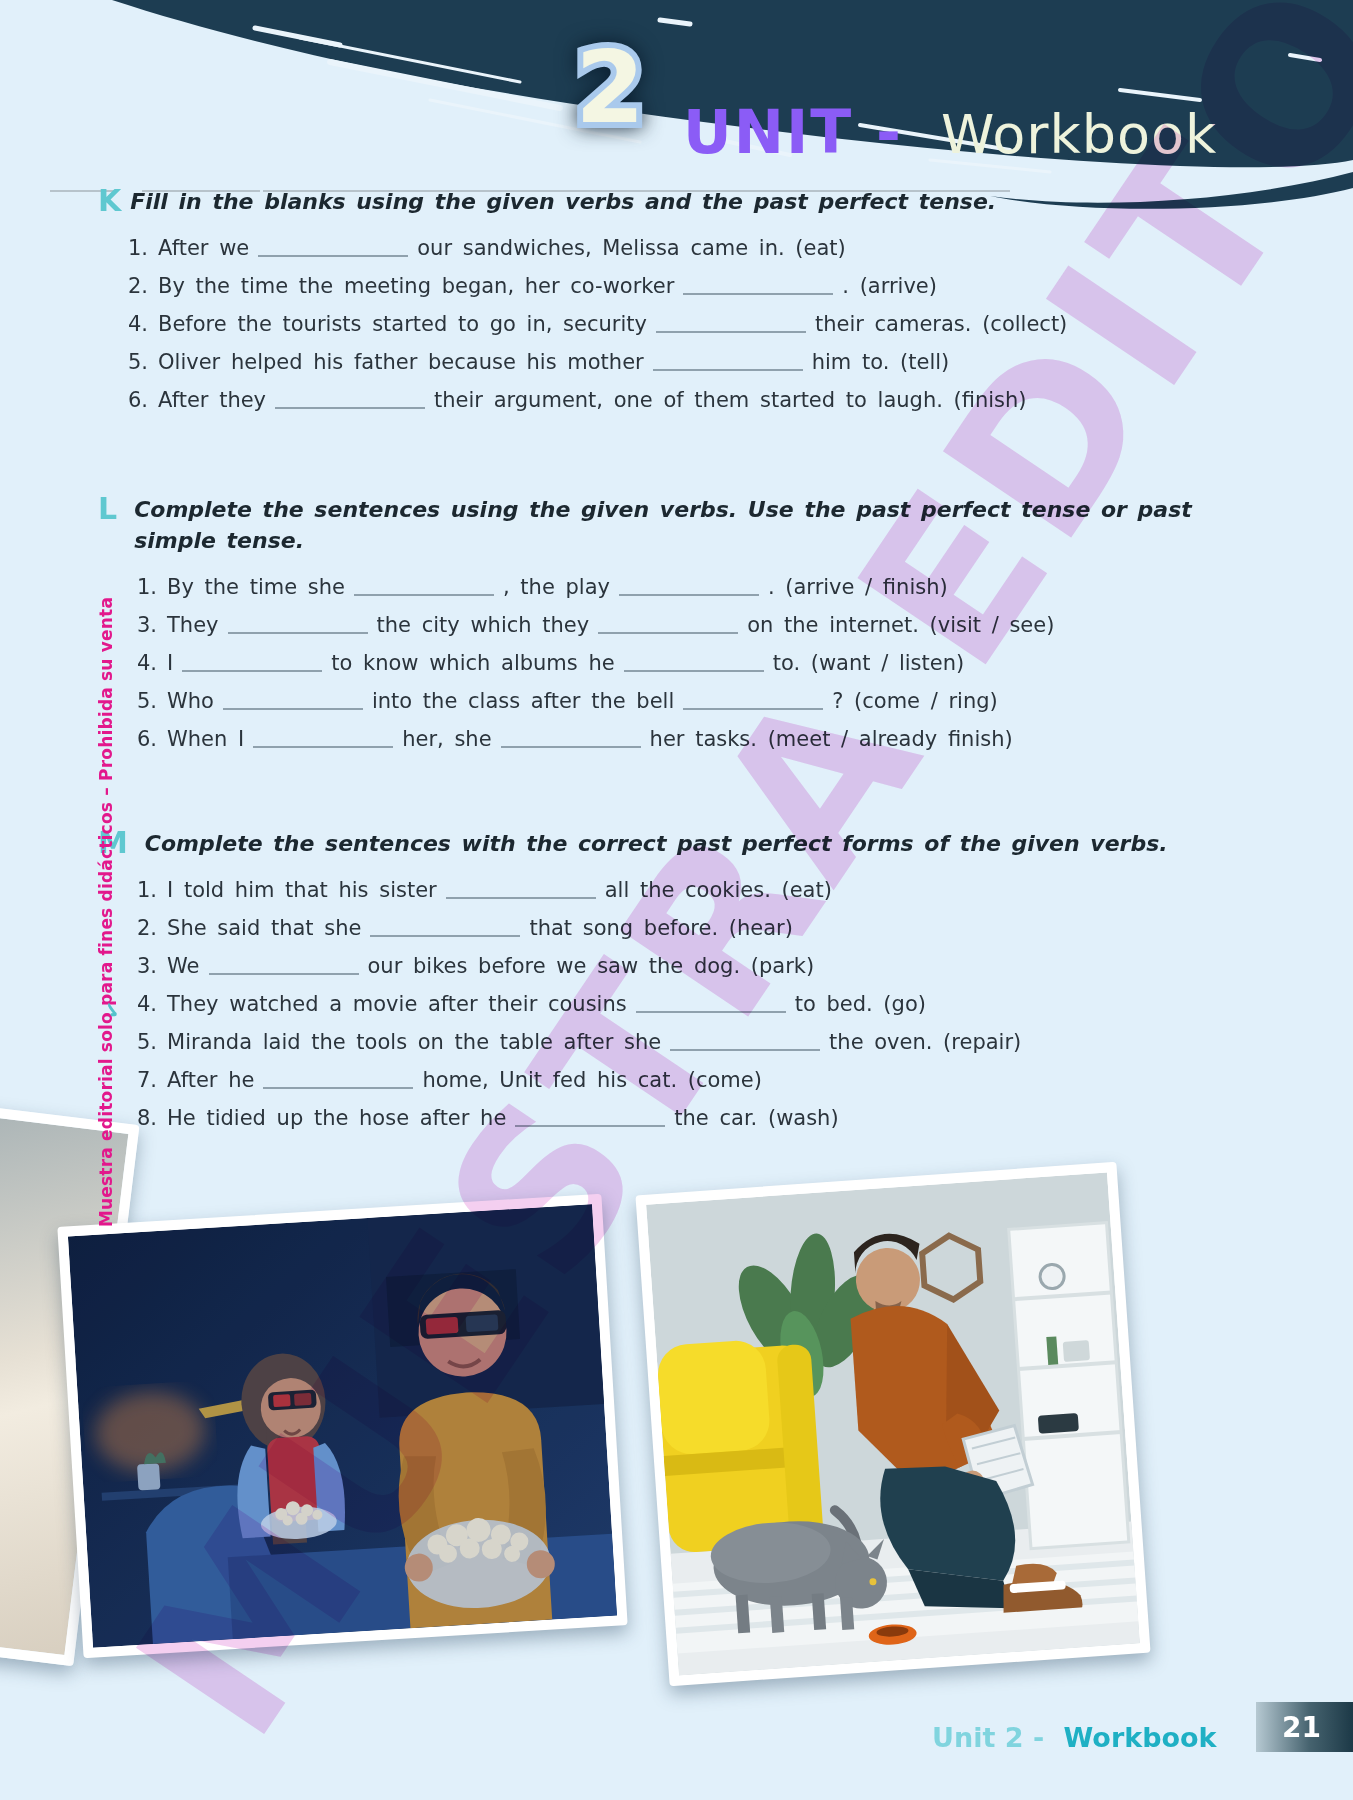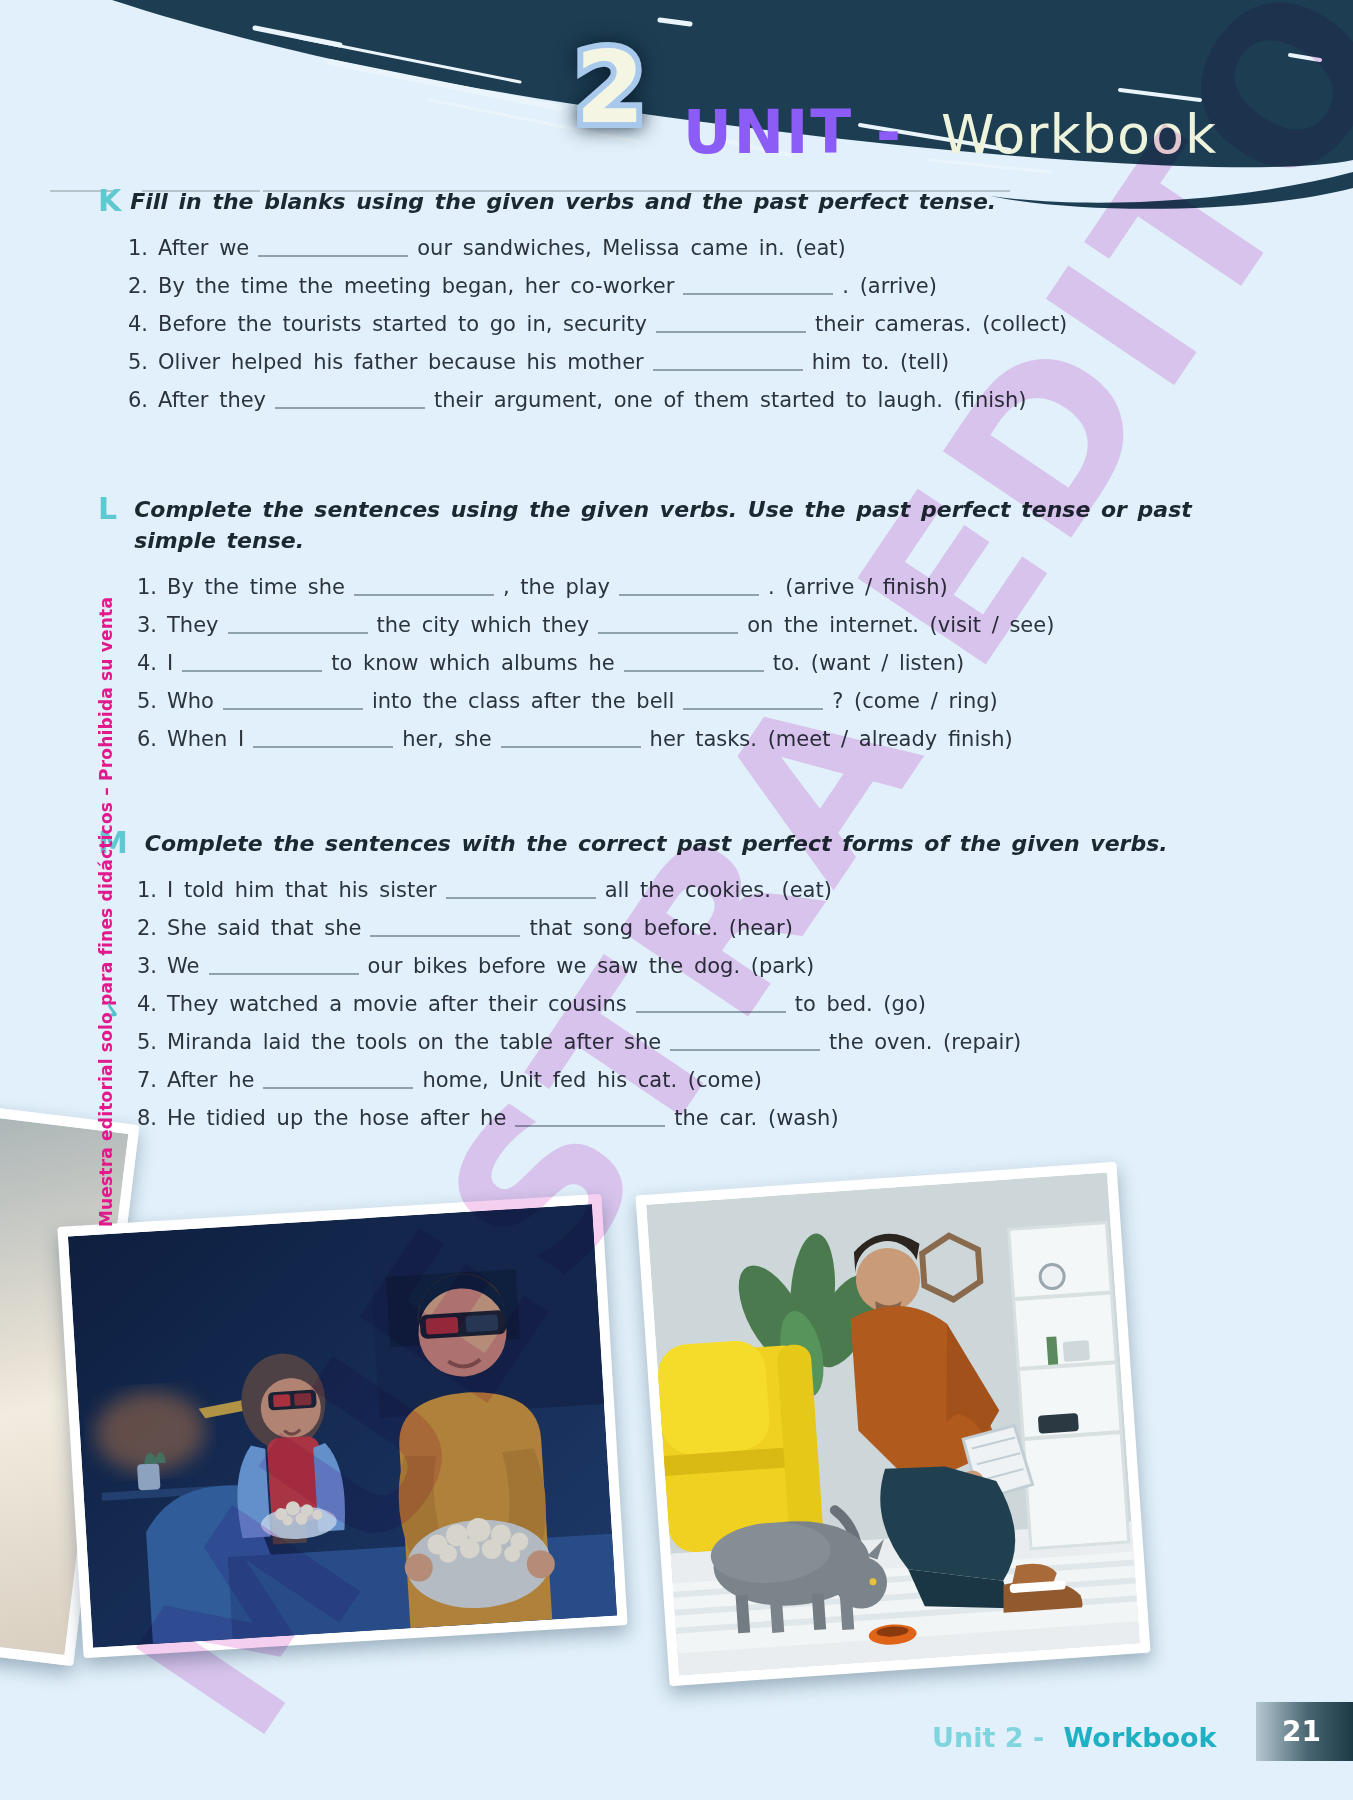--- a/index.html
+++ b/index.html
@@ -44,21 +44,21 @@
   .photo svg{display:block;}
   .photo-partial{left:-78px;top:1112px;width:165px;height:525px;transform:rotate(7deg);
     background:linear-gradient(160deg,#aab4b6 0%,#e6e0d4 45%,#f2ece0 55%,#d8cfc0 100%);}
   .photo-cinema{left:70px;top:1210px;transform:rotate(-3.5deg);}
   .photo-cat{left:652px;top:1178px;transform:rotate(-4deg);}
 
   
   .footer-label{position:absolute;left:932px;top:1722px;z-index:45;font-size:27px;font-weight:bold;white-space:nowrap;}
   .footer-label .f-unit{color:rgba(122,210,220,.95);}
   .footer-label .f-book{color:#1fb0c4;margin-left:10px;}
-  .page-badge{position:absolute;left:1256px;top:1702px;width:97px;height:59px;z-index:30;
+  .page-badge{position:absolute;left:1256px;top:1702px;width:97px;height:50px;z-index:30;
     background:linear-gradient(90deg,#b6c9d2 0%,#46636f 55%,#1c3947 100%);
     display:flex;align-items:center;}
   .page-num{color:#ffffff;font-size:28px;font-weight:bold;margin-left:26px;}
 </style>
 </head>
 <body>
 
 <div class="page">
 
   <svg class="brush" viewBox="0 0 1353 240" aria-hidden="true">

